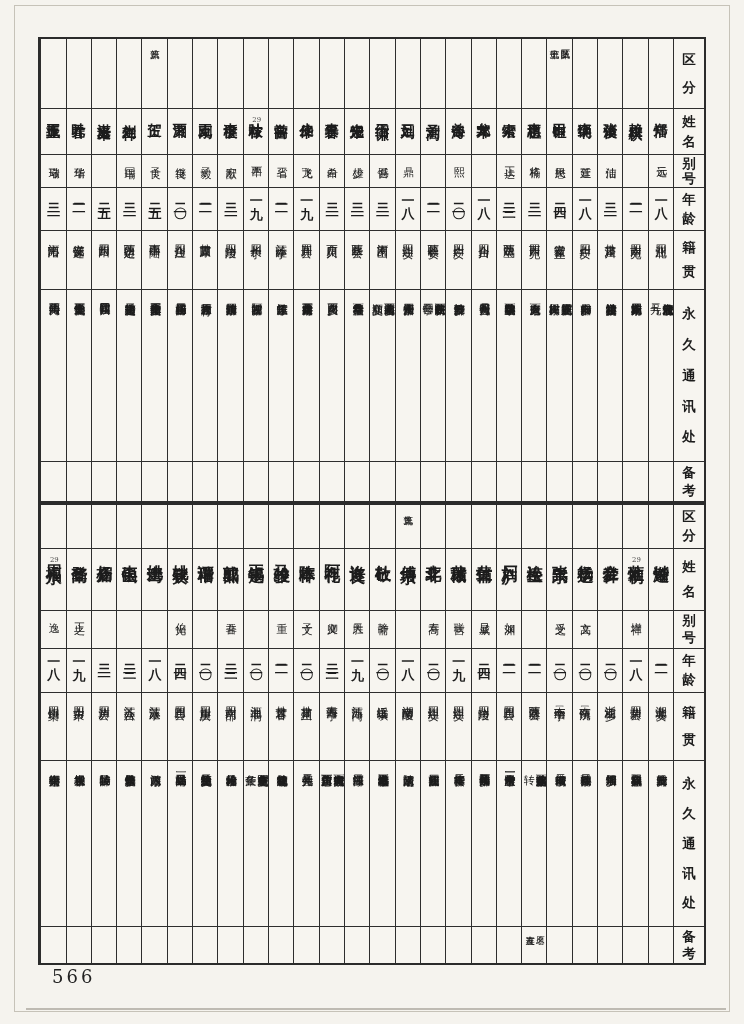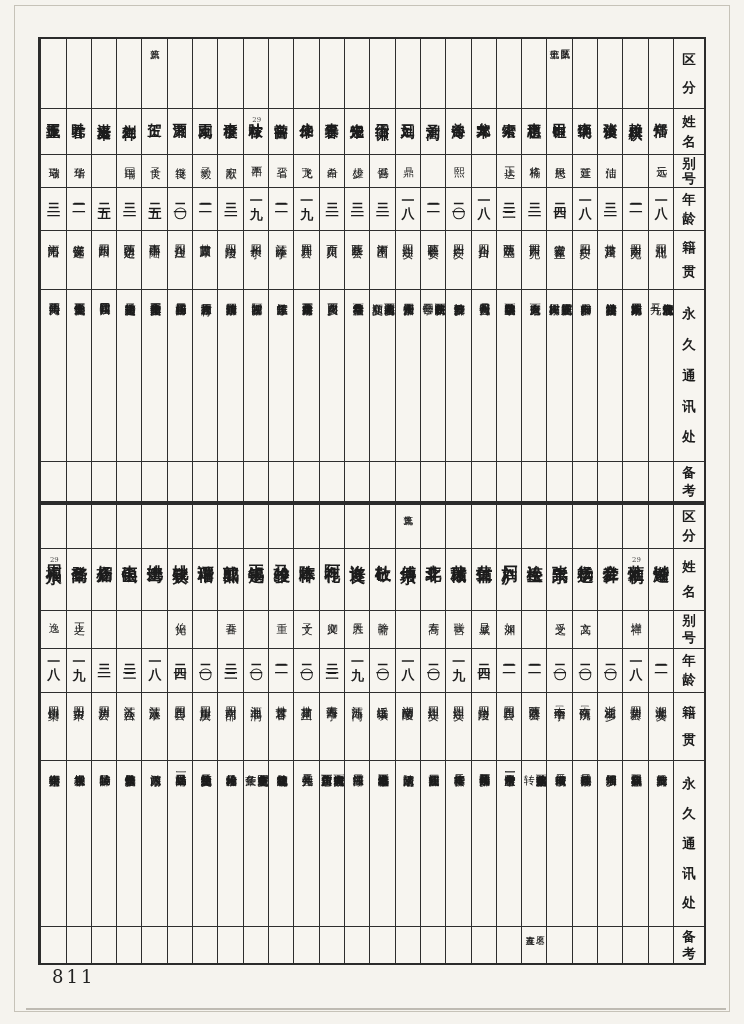--- a/index.html
+++ b/index.html
@@ -1292,15 +1292,15 @@
           <div class="vt nt">四川铜梁</div>
         </div>
         <div class="cell r5">
           <div class="vt ad">铜梁大南街存心堂</div>
         </div>
         <div class="cell r6">
           <div class="vt rk"></div>
         </div>
       </div>
     </div>
-  <div class="page-no">811</div>
+  <div class="page-no">566</div>
   <div class="bottom-scan-line"></div>
 </div>
 
 </body></html>

